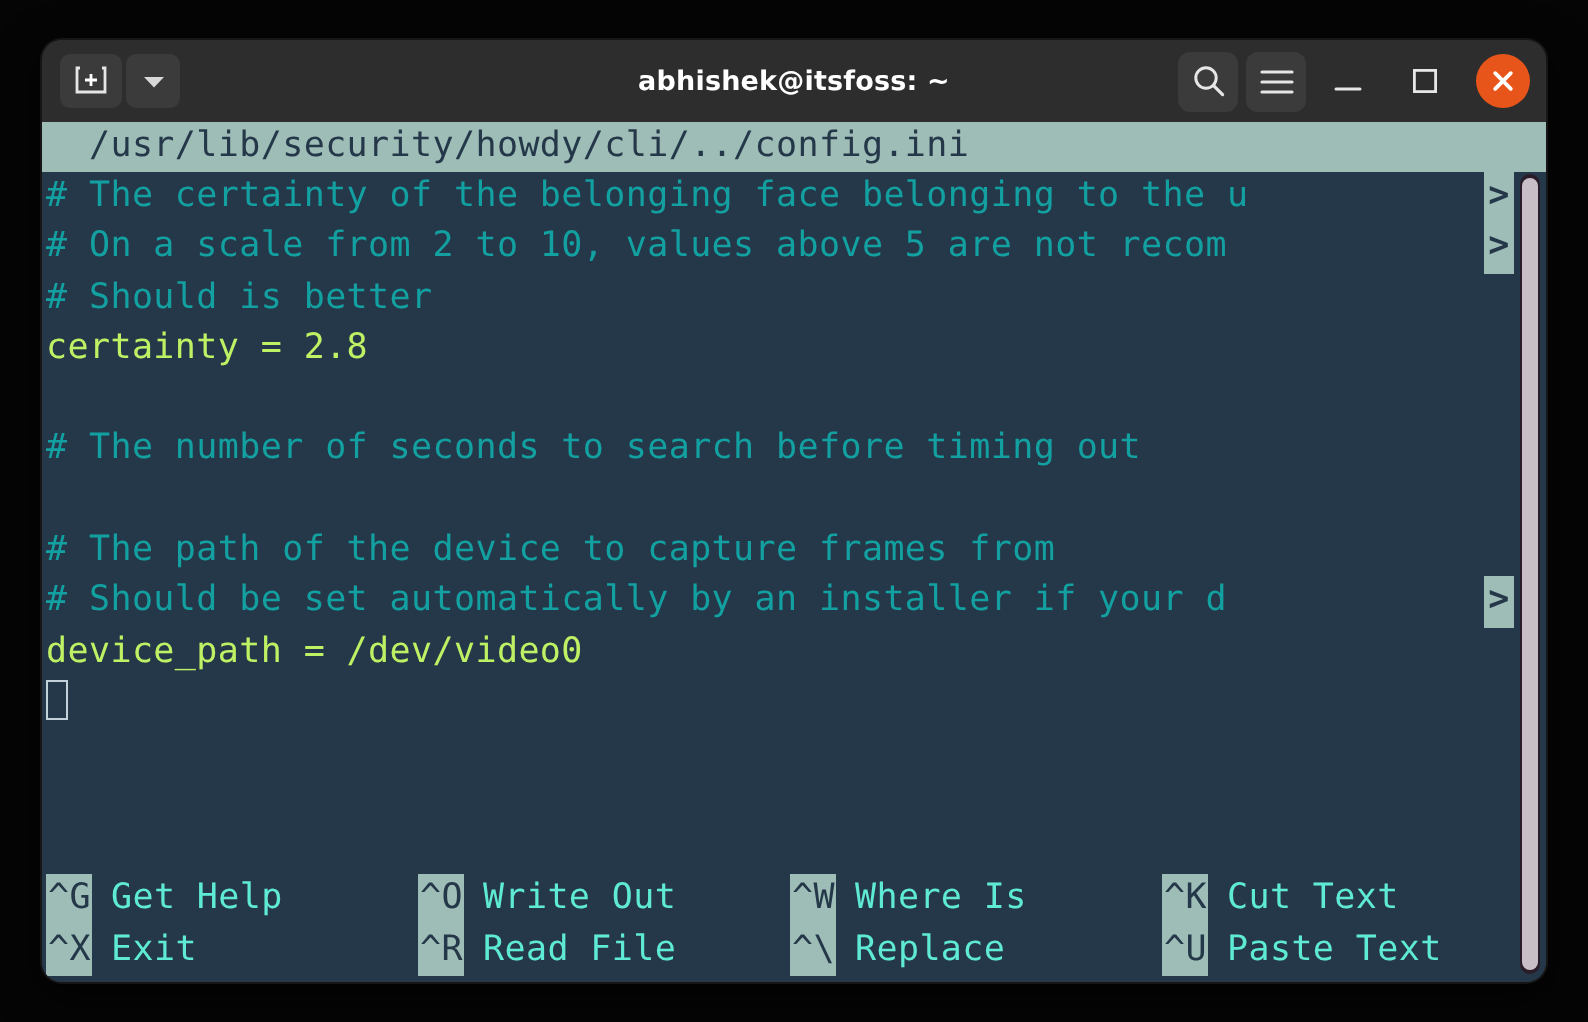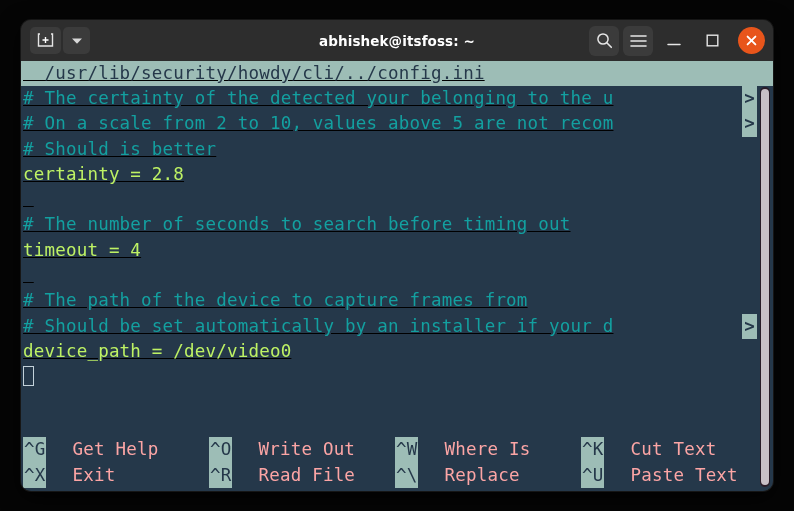--- a/index.html
+++ b/index.html
@@ -119,21 +119,20 @@
   
   .term {
     flex: 1 1 auto;
     background: #25384a;
     position: relative;
     overflow: hidden;
     font-family: "DejaVu Sans Mono", monospace;
     font-size: 17.5px;
     line-height: 25.3px;
     letter-spacing: 0.2px;
-    text-decoration: underline;
   }
 
   .nano-header {
     background: #9dbdb6;
     color: #25384a;
     height: 25px;
     line-height: 25px;
     white-space: pre;
     overflow: hidden;
     padding-left: 2px;
@@ -218,25 +217,24 @@
     flex: 0 0 186px;
   }
   .sc-key {
     background: #9dbdb6;
     color: #25384a;
     padding: 0 1px;
     line-height: 25.3px;
     white-space: pre;
   }
   .sc-label {
-    color: #fca5a5;
+    color: #5eead4;
     line-height: 25.3px;
     white-space: pre;
     padding-left: 9px;
-    margin-left: 17px;
   }
 </style>
 </head>
 <body>
 
 <div class="desktop">
 
   <div class="window">
 
     <div class="titlebar">
@@ -285,27 +283,26 @@
           </svg>
         </div>
       </div>
     </div>
 
     <div class="term">
 
       <div class="nano-header">  /usr/lib/security/howdy/cli/../config.ini</div>
 
       <div class="edit-area" id="edit-area">
-          <div class="line comment"><span># The certainty of the detected your belonging to the u</span><span class="cont">&gt;</span></div>
+          <div class="line comment"><span># The certainty of the belonging face belonging to the u</span><span class="cont">&gt;</span></div>
           <div class="line comment"><span># On a scale from 2 to 10, values above 5 are not recom</span><span class="cont">&gt;</span></div>
           <div class="line comment"><span># Should is better</span></div>
           <div class="line "><span>certainty = 2.8</span></div>
           <div class="line blank"><span> </span></div>
           <div class="line comment"><span># The number of seconds to search before timing out</span></div>
-          <div class="line "><span>timeout = 4</span></div>
           <div class="line blank"><span> </span></div>
           <div class="line comment"><span># The path of the device to capture frames from</span></div>
           <div class="line comment"><span># Should be set automatically by an installer if your d</span><span class="cont">&gt;</span></div>
           <div class="line "><span>device_path = /dev/video0</span></div>
           <div class="line"><span class="cursor-box"></span></div>
         </div>
 
       <div class="term-scroll">
         <div class="thumb"></div>
       </div>

